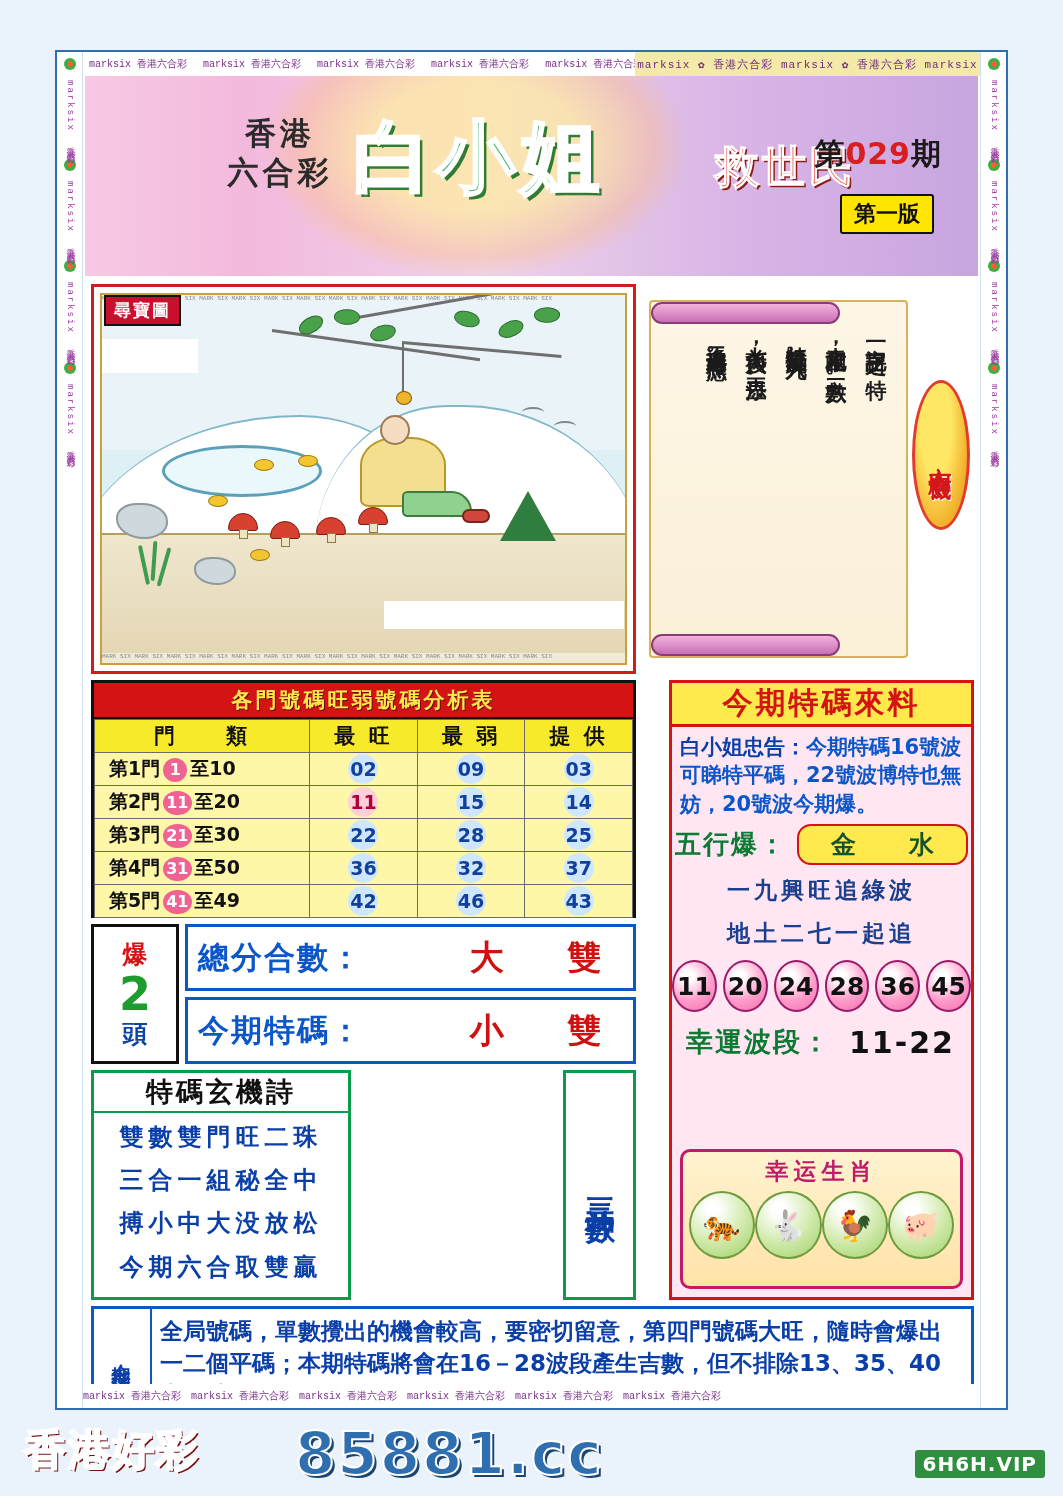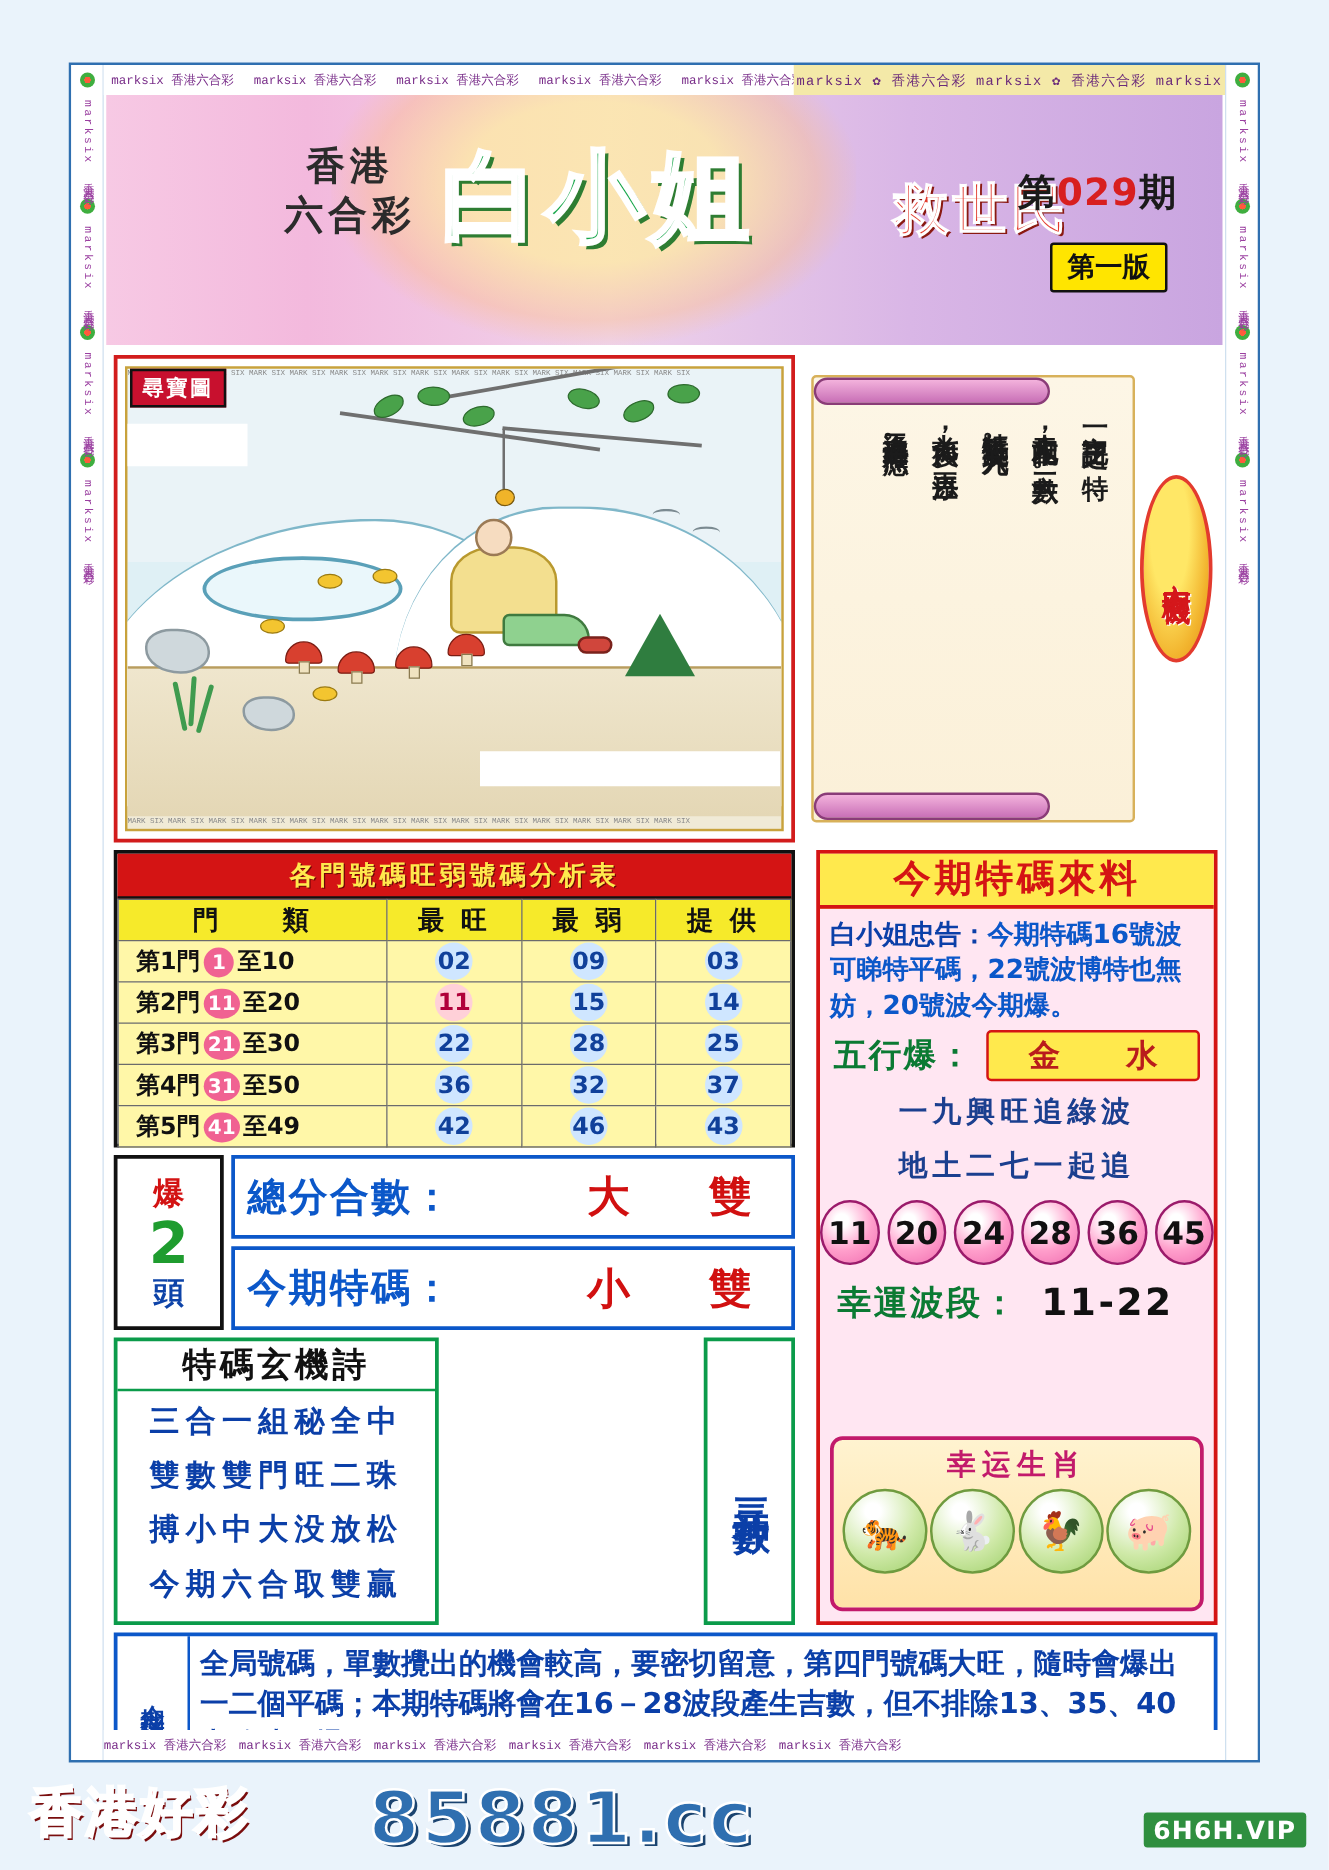--- a/index.html
+++ b/index.html
@@ -296,40 +296,40 @@
     border:3px solid #0b9b4a; background:#fff;
     display:flex; align-items:center; justify-content:center;
   }
   .sanbox span {
     writing-mode:vertical-rl; text-orientation:upright;
     font-size:30px; font-weight:bold; color:#0b3fa8; letter-spacing:5px;
   }
 
   
   .rightbox {
-    position:absolute; left:568px; top:400px; right:4px; height:620px;
+    position:absolute; left:584px; top:400px; right:4px; height:620px;
     border:3px solid #d41414; background:#ffe6f2;
   }
   .rightbox .hdr {
     height:44px; background:#ffe94d; color:#d41414;
     font-size:30px; font-weight:bold; letter-spacing:3px;
     display:flex; align-items:center; justify-content:center;
     border-bottom:3px solid #d41414;
   }
   .rb-advice {
     padding:6px 8px 0 8px; font-size:21px; font-weight:bold; color:#0b3fa8;
     line-height:1.35; letter-spacing:0px;
   }
   .wuxing {
     display:flex; align-items:center; justify-content:center; gap:10px; margin-top:6px;
   }
   .wuxing .lab { font-size:26px; font-weight:bold; color:#0b7a33; letter-spacing:2px; }
   .wuxing .pill {
-    background:#ffe94d; border:2px solid #d41414; border-radius:4px;
-    padding:2px 18px; font-size:25px; font-weight:bold; color:#b91c1c; letter-spacing:14px;
+    background:#ffe94d; border:2px solid #d41414; border-radius:14px;
+    padding:2px 18px; font-size:25px; font-weight:bold; color:#14532d; letter-spacing:14px;
     text-indent:14px;
   }
   .brush {
     margin:8px 10px 0 10px; font-size:23px; color:#1b3f8f; font-weight:bold;
     line-height:1.5; letter-spacing:4px; text-align:center;
     font-family:"DejaVu Serif","Liberation Serif",serif;
   }
   .numrow { display:flex; justify-content:center; gap:6px; margin-top:10px; }
   .numrow .n {
     width:52px;height:52px;border-radius:50%;
@@ -608,22 +608,22 @@
         <div class="row">
           <div class="lab">今期特碼：</div>
           <div class="v1">小</div>
           <div class="v2">雙</div>
         </div>
       </div>
     </div>
 
     <div class="poem">
       <div class="ttl">特碼玄機詩</div>
+      <div class="line">雙數雙門旺二珠</div>
       <div class="line">三合一組秘全中</div>
-      <div class="line">雙數雙門旺二珠</div>
       <div class="line">搏小中大没放松</div>
       <div class="line">今期六合取雙贏</div>
     </div>
 
 
     <div class="sanbox">
       <span>三元神數</span>
     </div>
 
     <div class="rightbox">

